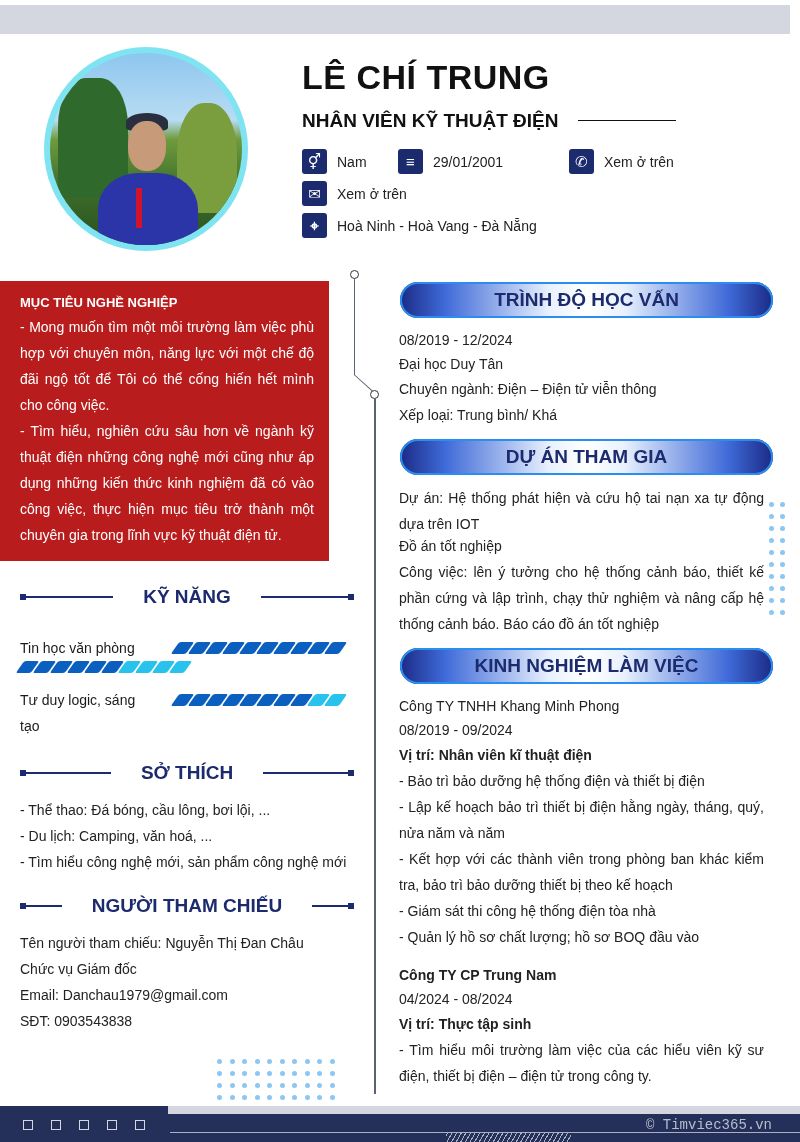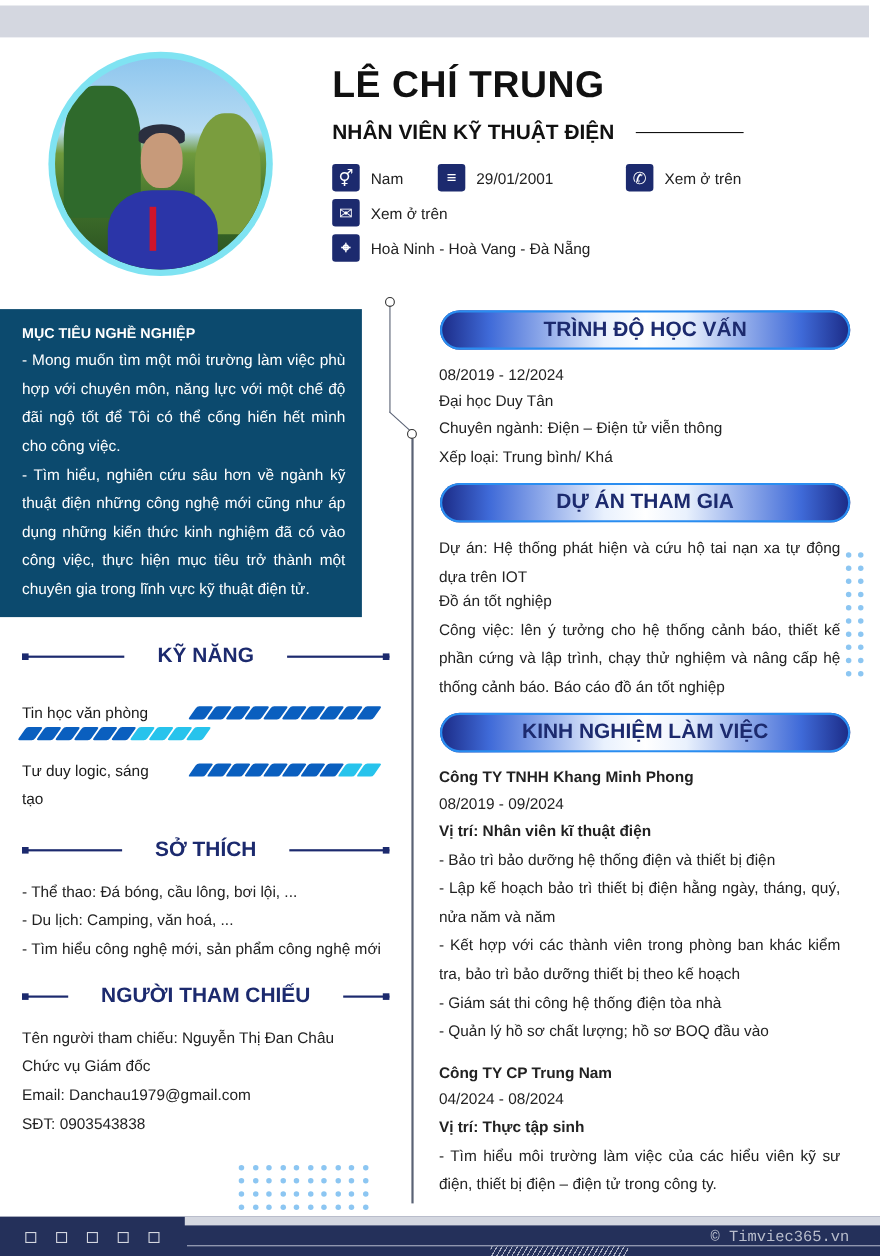--- a/index.html
+++ b/index.html
@@ -11,21 +11,21 @@
 .avatar .tree2{position:absolute;right:5px;top:50px;width:60px;height:110px;border-radius:45% 45% 10% 10%;background:#7a9d3e}
 .avatar .body{position:absolute;left:48px;top:120px;width:100px;height:90px;border-radius:40% 40% 0 0;background:#2b35a8}
 .avatar .head{position:absolute;left:78px;top:68px;width:38px;height:50px;border-radius:45%;background:#c79a7a}
 .avatar .hat{position:absolute;left:76px;top:60px;width:42px;height:18px;border-radius:50% 50% 20% 20%;background:#2a2f3f}
 .avatar .tassel{position:absolute;left:86px;top:135px;width:6px;height:40px;background:#d1142a}
 .name{position:absolute;left:302px;top:58px;font-size:34px;font-weight:bold;color:#111;letter-spacing:0.5px}
 .jobtitle{position:absolute;left:302px;top:110px;font-size:19px;font-weight:bold;color:#111}
 .jobline{position:absolute;left:578px;top:120px;width:98px;height:1px;background:#111}
 .ci{position:absolute;display:flex;align-items:center;font-size:14px;color:#222}
 .ci .ic{width:25px;height:25px;background:#1c2a6e;border-radius:3px;margin-right:10px;display:flex;align-items:center;justify-content:center;color:#fff;font-size:15px;font-weight:bold}
-.objective{position:absolute;left:0;top:281px;width:329px;height:280px;background:#0c4a6e;color:#fff;padding:14px 15px 0 20px}
+.objective{position:absolute;left:0;top:281px;width:329px;height:280px;background:#b91c1c;color:#fff;padding:14px 15px 0 20px}
 .objective h3{font-size:13px;font-weight:bold;margin-bottom:4px}
 .objective p{font-size:14px;line-height:26px;text-align:justify}
 .vline{position:absolute;background:#5a6275}
 .node{position:absolute;width:9px;height:9px;border:1.3px solid #333;border-radius:50%;background:#fff}
 .lh{position:absolute;display:flex;align-items:center;left:20px;width:334px}
 .lh .bar{flex:1;height:2px;background:#1c2a6e;position:relative}
 .lh .bar.l::before{content:"";position:absolute;left:0;top:-2px;width:6px;height:6px;background:#1c2a6e}
 .lh .bar.r::after{content:"";position:absolute;right:0;top:-2px;width:6px;height:6px;background:#1c2a6e}
 .lh .t{font-size:19px;font-weight:bold;color:#1c2a6e;padding:0 30px;white-space:nowrap}
 .skill{position:absolute;left:20px;width:340px;display:flex;font-size:14px;line-height:26px}
@@ -244,21 +244,21 @@
 <div class="rh" style="top:439px">
     <span>DỰ ÁN THAM GIA</span>
   </div>
 <div class="rtext" style="top:485px">Dự án: Hệ thống phát hiện và cứu hộ tai nạn xa tự động dựa trên IOT</div>
 <div class="rtext" style="top:533px">Đồ án tốt nghiệp</div>
 <div class="rtext" style="top:559px">Công việc: lên ý tưởng cho hệ thống cảnh báo, thiết kế phần cứng và lập trình, chạy thử nghiệm và nâng cấp hệ thống cảnh báo. Báo cáo đồ án tốt nghiệp</div>
 
 <div class="rh" style="top:648px">
     <span>KINH NGHIỆM LÀM VIỆC</span>
   </div>
-<div class="rtext" style="top:693px;font-weight:bold">Công TY TNHH Khang Minh Phong</div>
+<div class="rtext" style="top:693px;font-weight:normal">Công TY TNHH Khang Minh Phong</div>
 <div class="rtext" style="top:717px">08/2019 - 09/2024</div>
 <div class="rtext" style="top:742px;font-weight:bold">Vị trí: Nhân viên kĩ thuật điện</div>
 <div class="rtext" style="top:768px">- Bảo trì bảo dưỡng hệ thống điện và thiết bị điện</div>
 <div class="rtext" style="top:794px">- Lập kế hoạch bảo trì thiết bị điện hằng ngày, tháng, quý, nửa năm và năm</div>
 <div class="rtext" style="top:846px">- Kết hợp với các thành viên trong phòng ban khác kiểm tra, bảo trì bảo dưỡng thiết bị theo kế hoạch</div>
 <div class="rtext" style="top:898px">- Giám sát thi công hệ thống điện tòa nhà</div>
 <div class="rtext" style="top:924px">- Quản lý hồ sơ chất lượng; hồ sơ BOQ đầu vào</div>
 
 <div class="rtext" style="top:962px;font-weight:bold">Công TY CP Trung Nam</div>
 <div class="rtext" style="top:986px">04/2024 - 08/2024</div>

